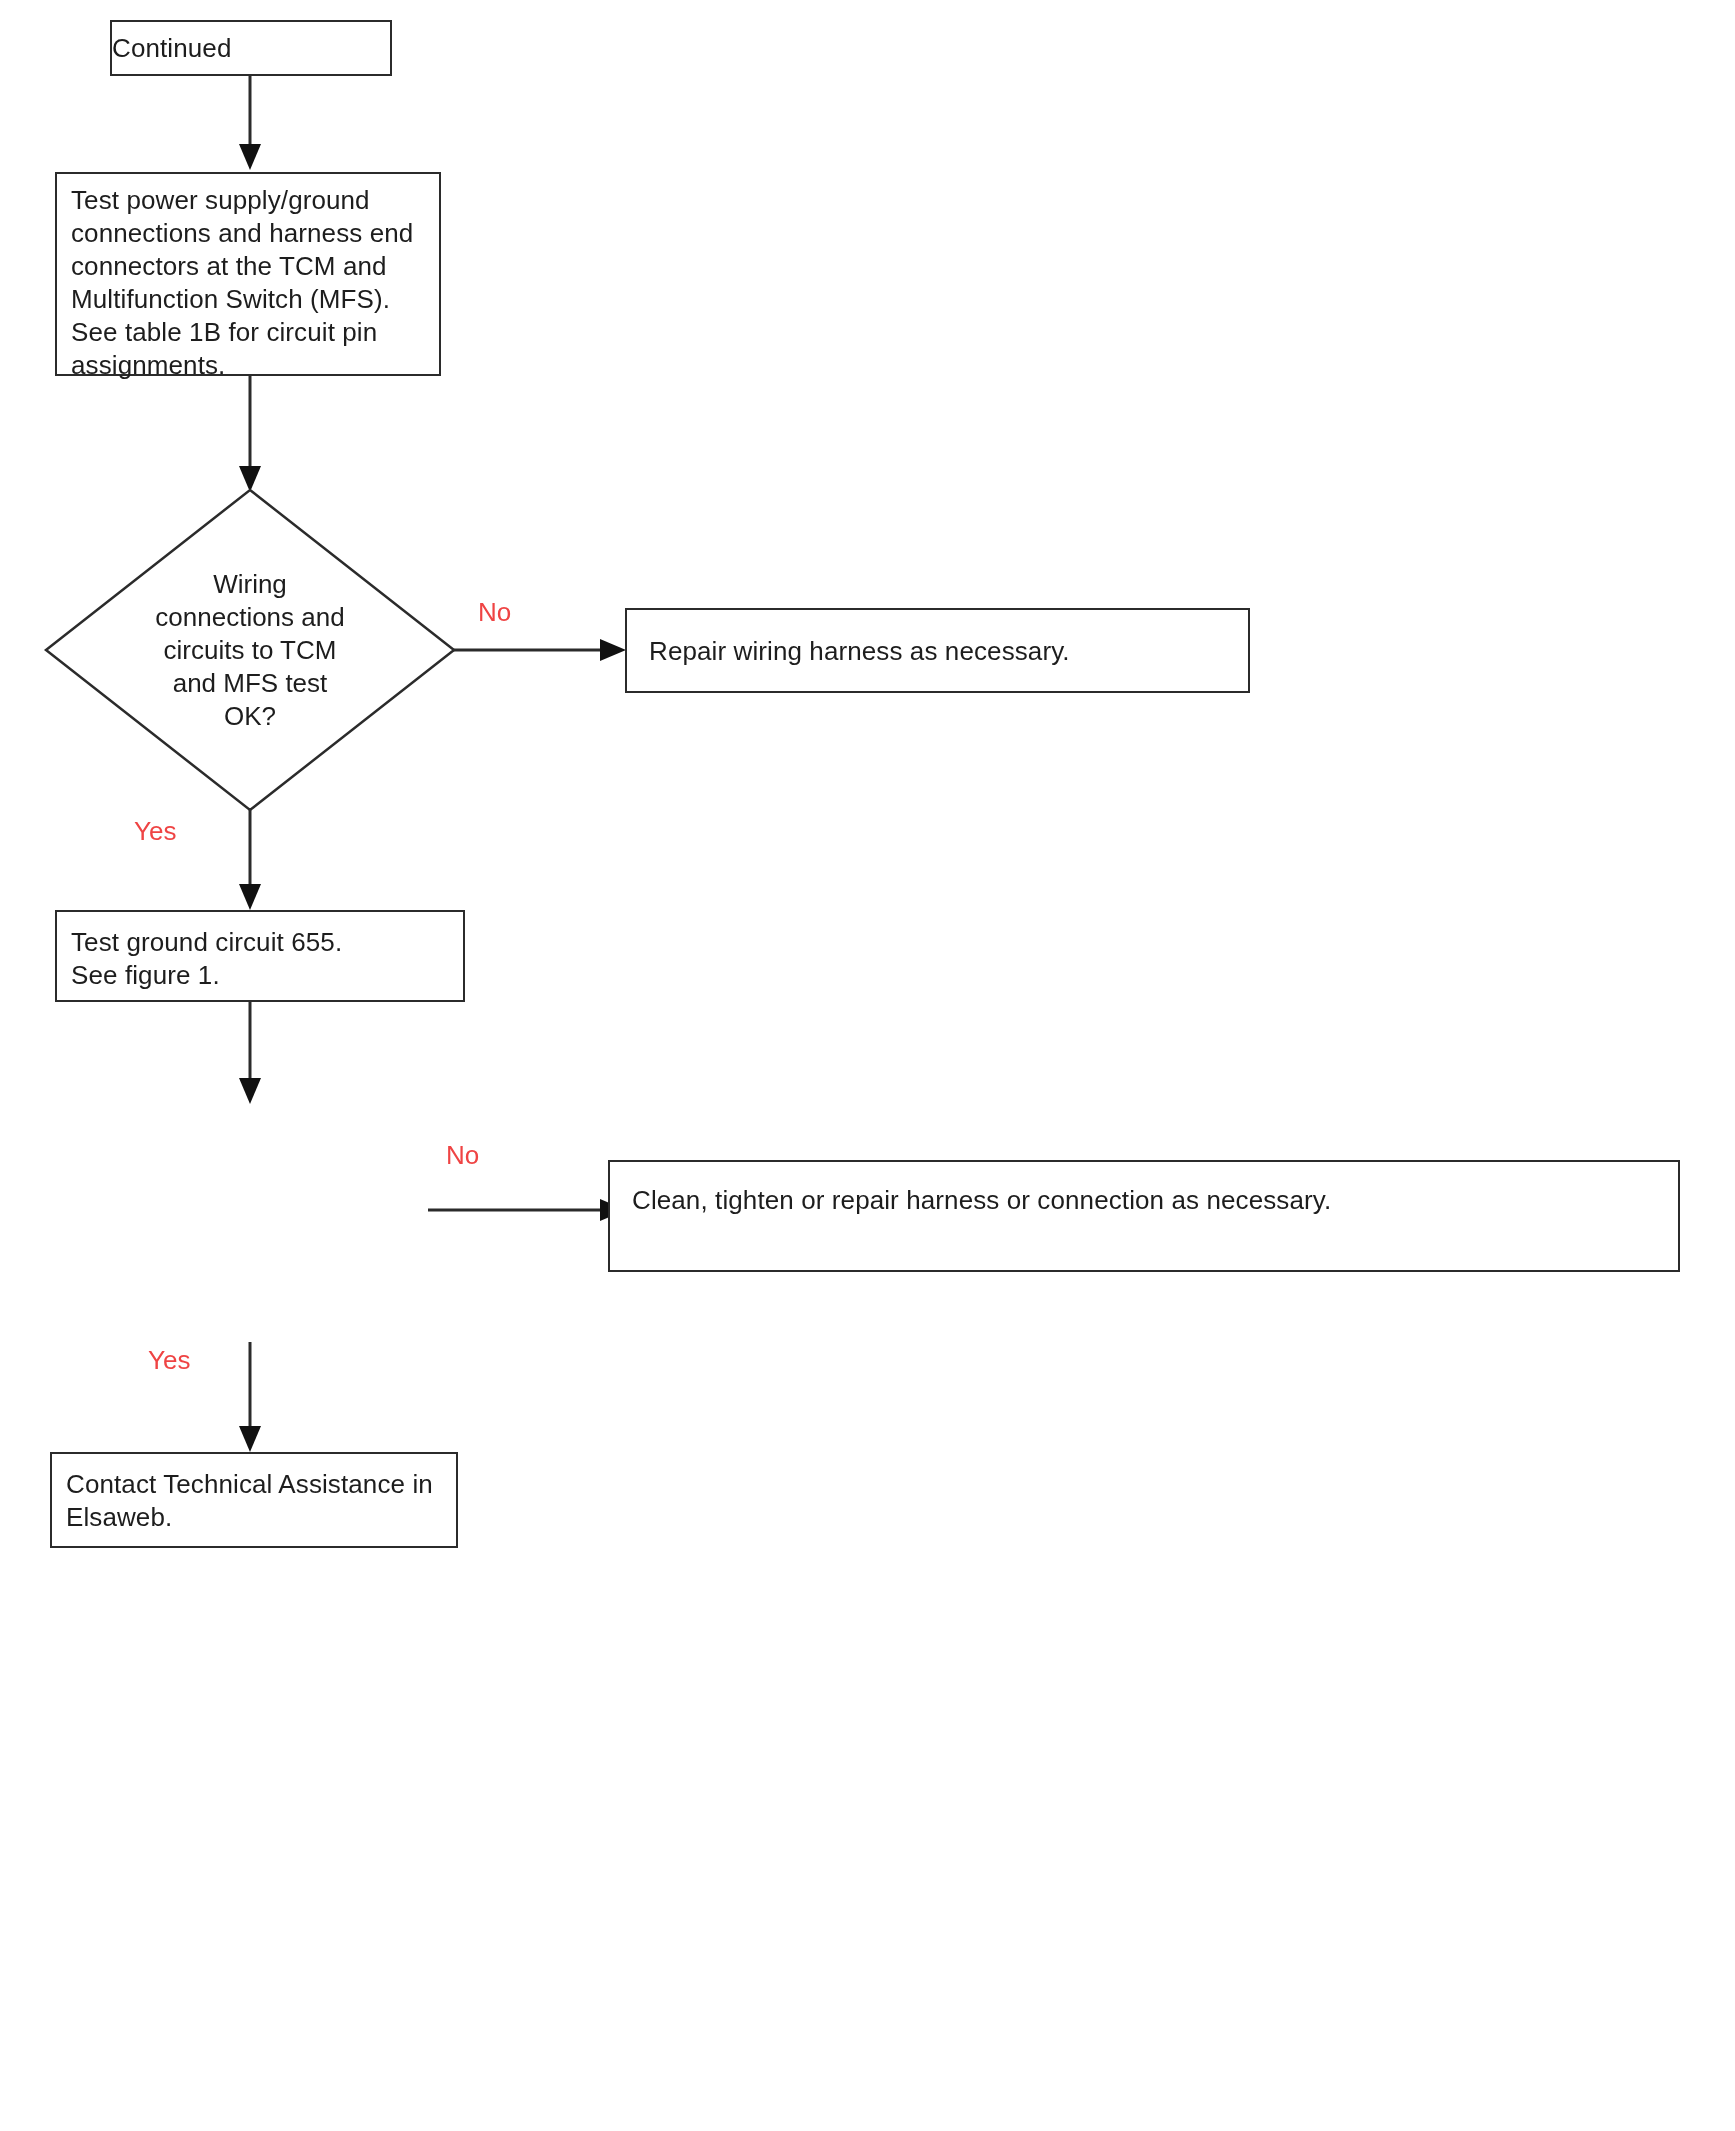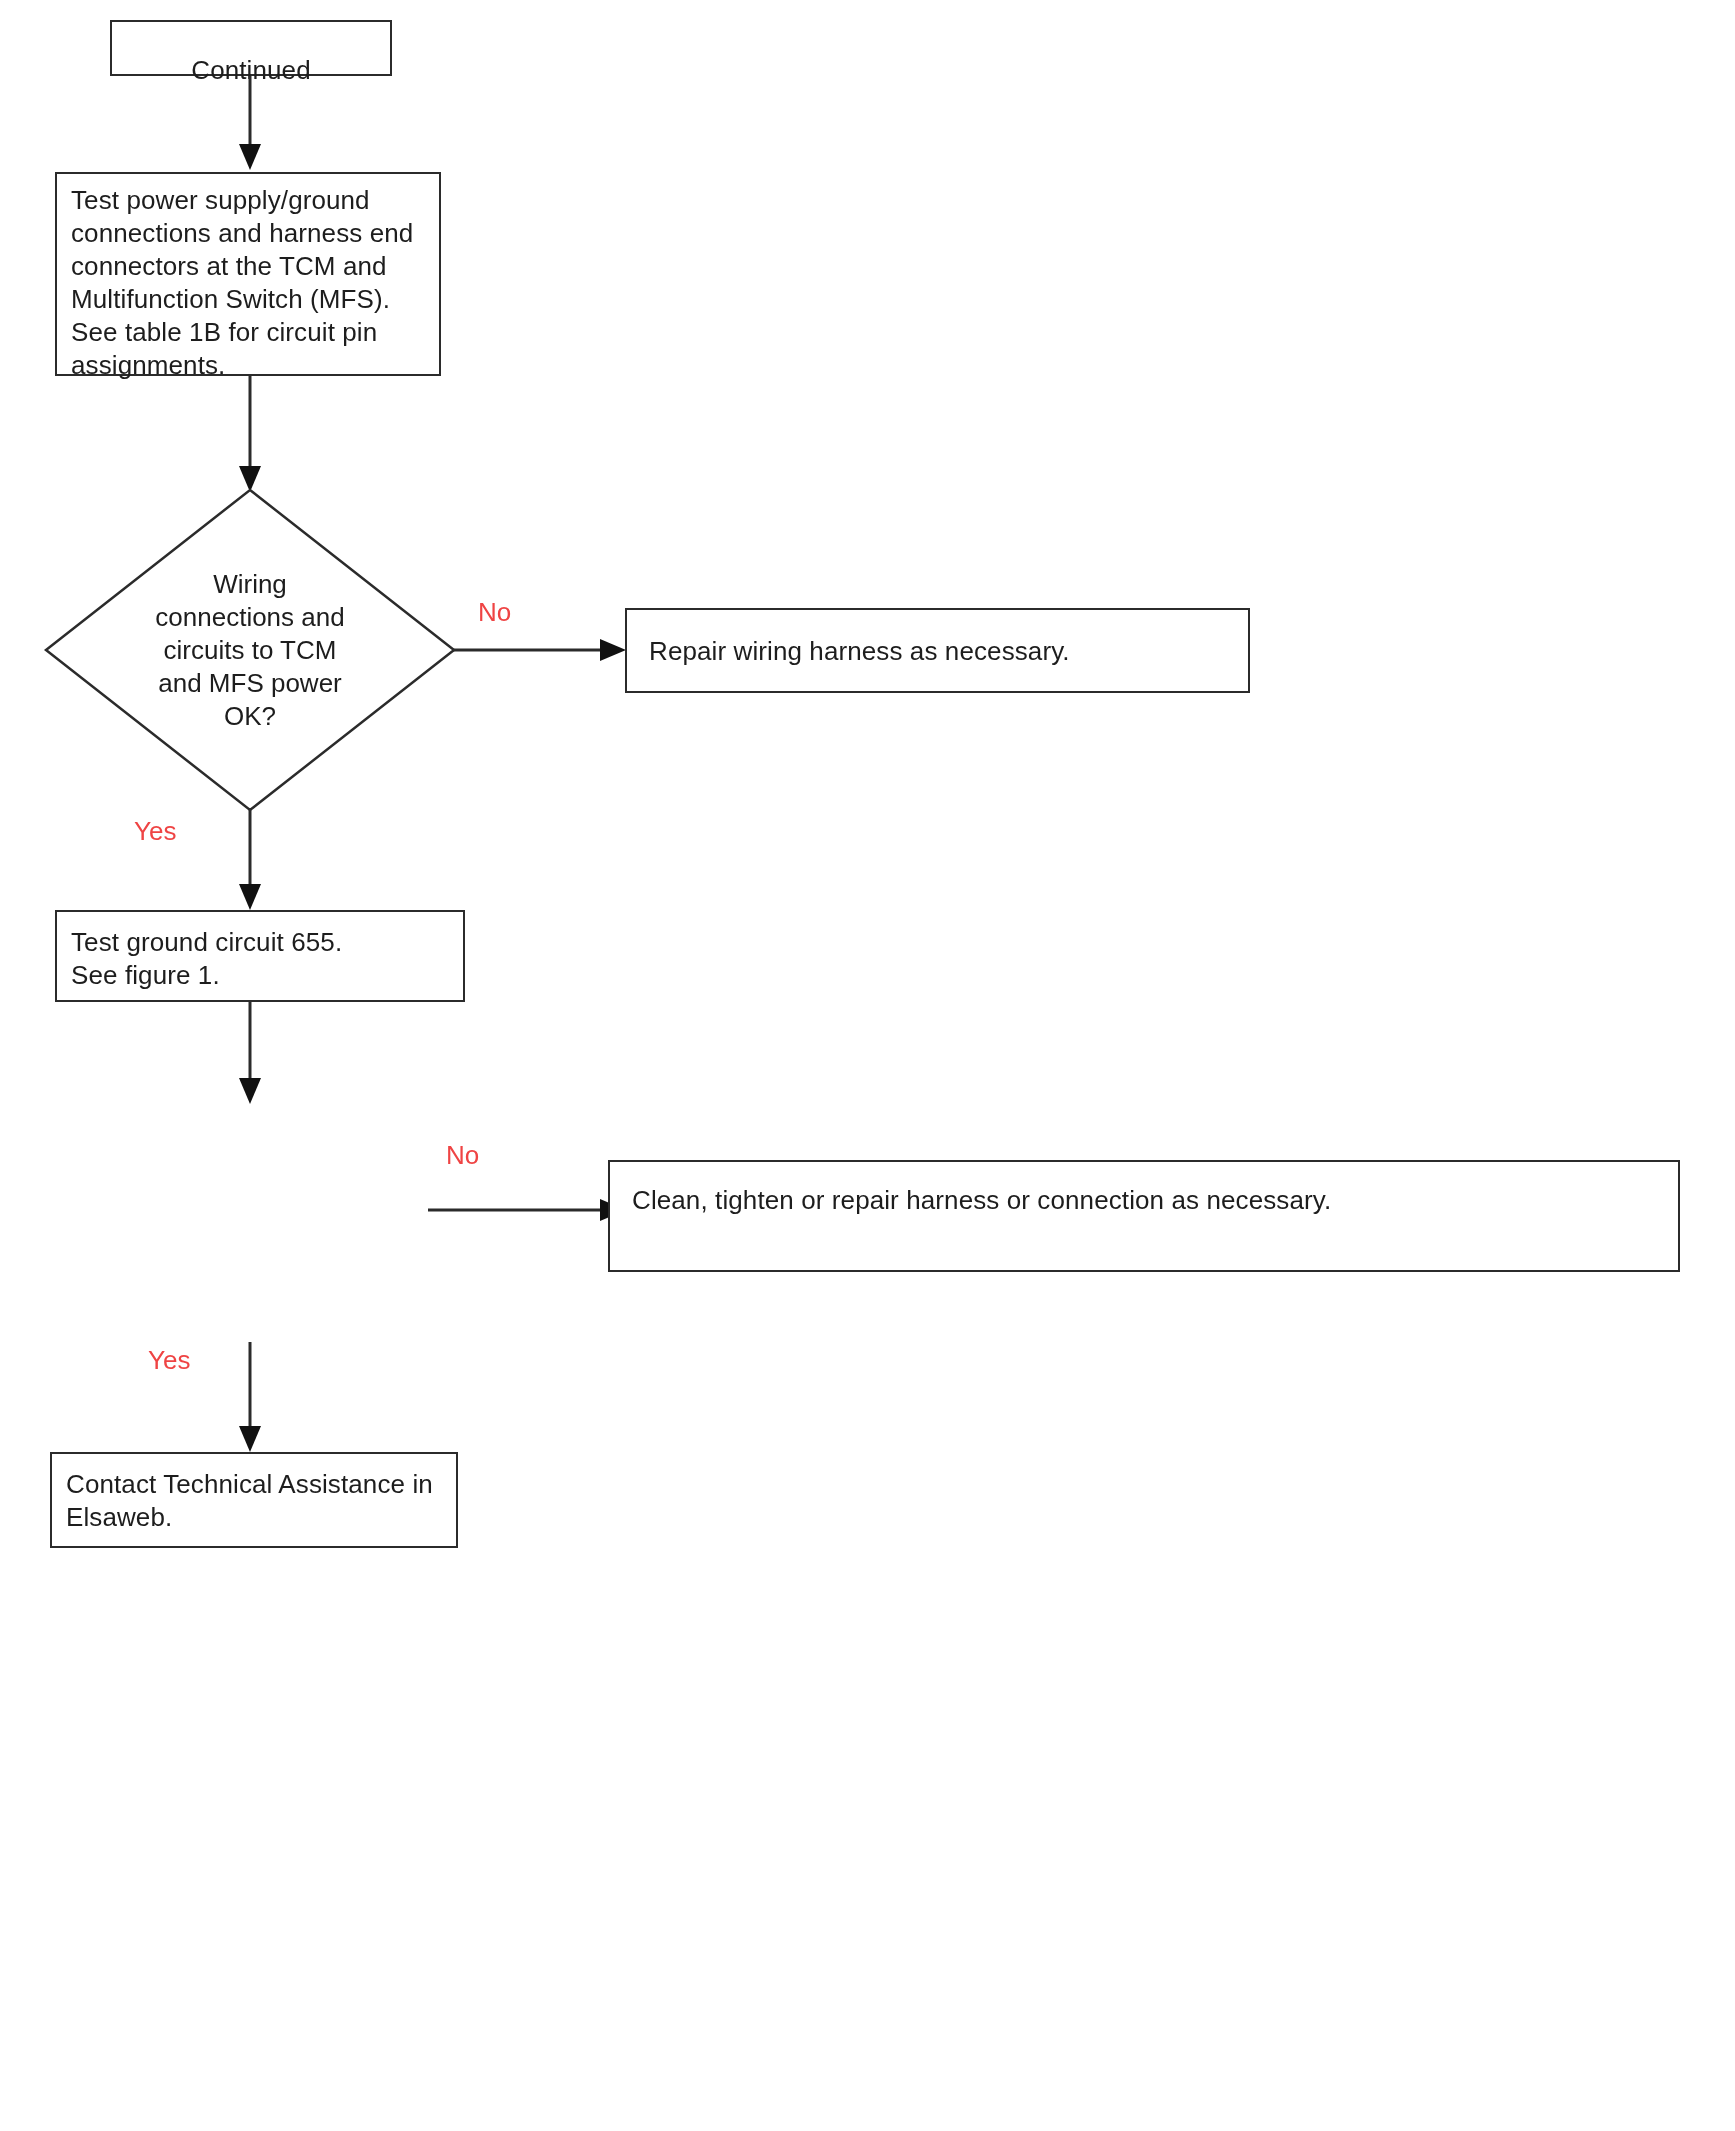--- a/index.html
+++ b/index.html
@@ -37,22 +37,21 @@
     line-height: 33px;
     color: #1d1d1d;
     white-space: pre-line;
     letter-spacing: 0.1px;
   }
   .box-text.centered {
     left: 0;
     right: 0;
     top: 50%;
     transform: translateY(-50%);
-    text-align: center;
-    margin-top: 22px;
+    text-align: left;
   }
   
   .diamond-wrap {
     position: absolute;
   }
   .diamond-wrap svg {
     position: absolute;
     left: 0;
     top: 0;
     overflow: visible;
@@ -119,21 +118,21 @@
     <polygon class="arrowhead" points="14,116 3,90 25,90"></polygon>
   </svg>
 
   <div class="diamond-wrap" style="left:44px; top:488px; width:412px; height:324px;">
     <svg width="412" height="324">
       <polygon points="206,2 410,162 206,322 2,162" fill="#ffffff" stroke="#2b2b2b" stroke-width="2.5"></polygon>
     </svg>
     <div class="diamond-text">Wiring
 connections and
 circuits to TCM
-and MFS power
+and MFS test
 OK?</div>
   </div>
 
   <div class="edge-label" style="left:478px; top:597px;">No</div>
 
   <svg class="conn" style="left:452px; top:636px;" width="180" height="30">
     <line x1="0" y1="14" x2="152" y2="14"></line>
     <polygon class="arrowhead" points="174,14 148,3 148,25"></polygon>
   </svg>
 

